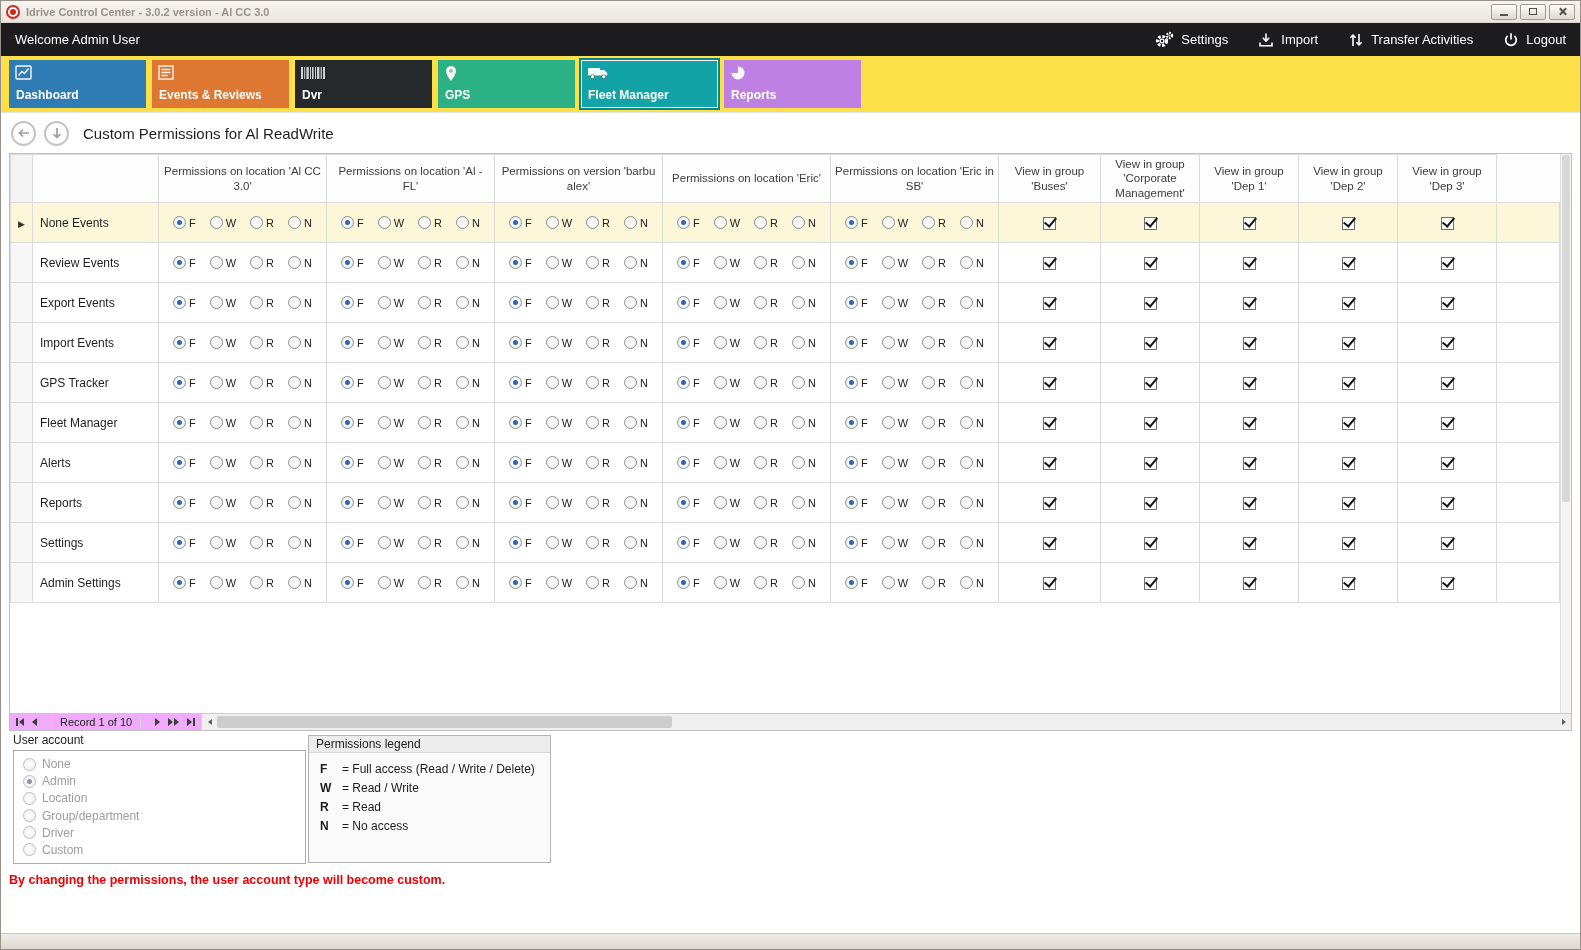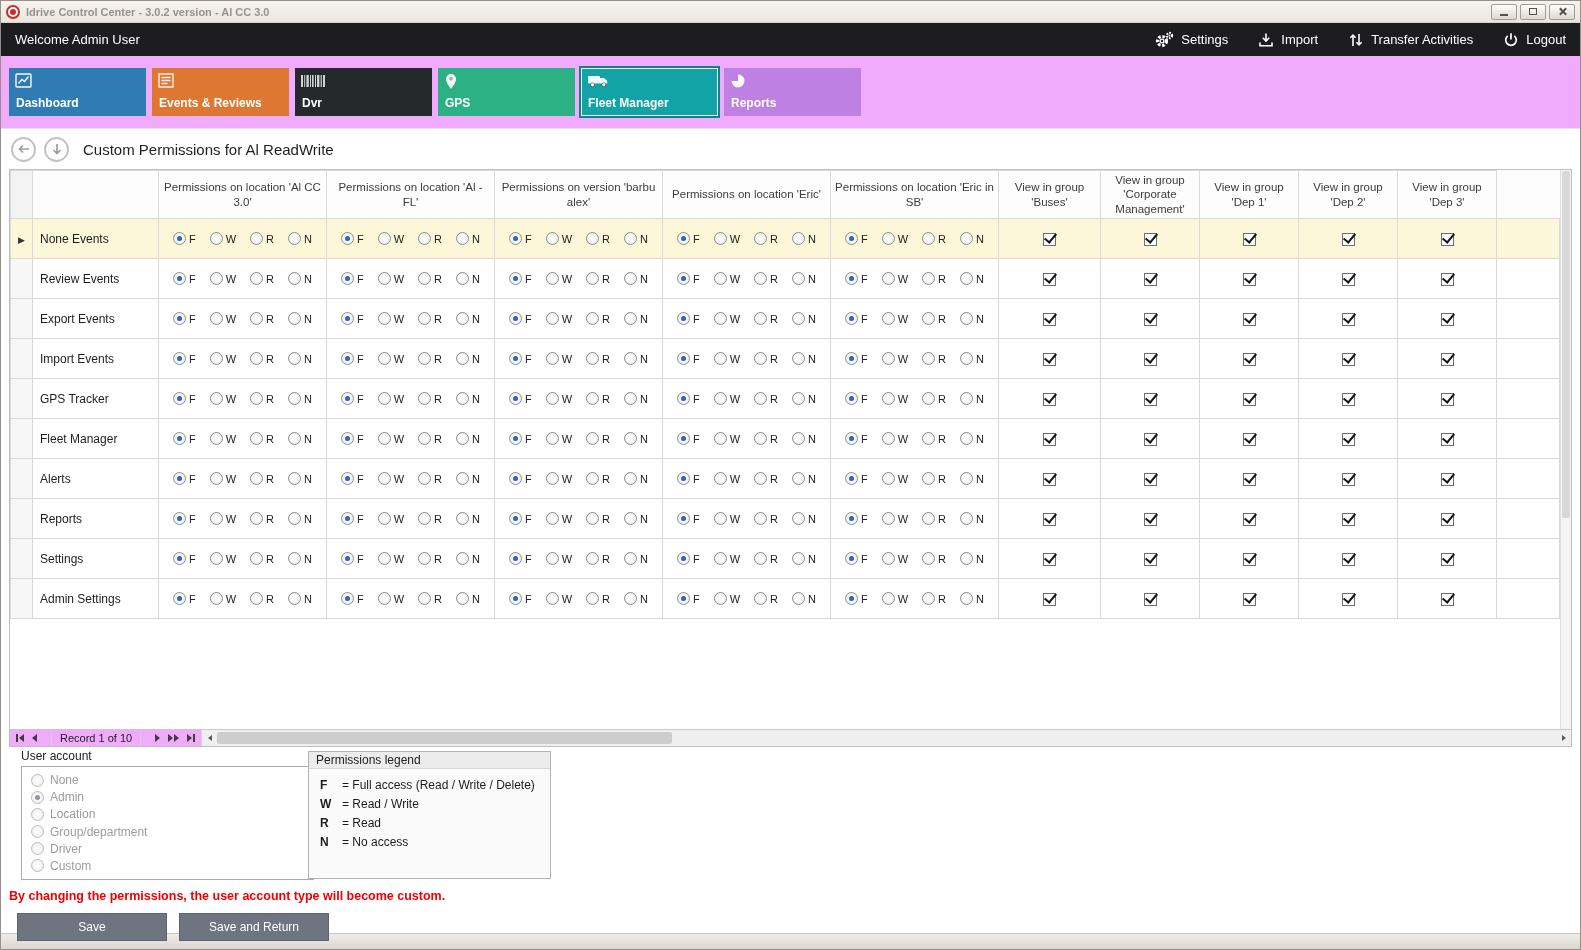--- a/index.html
+++ b/index.html
@@ -23,21 +23,21 @@
   .glyph-close::before,.glyph-close::after { content:''; position:absolute; left:4px; top:0; width:2px; height:9px; background:#55504a; }
   .glyph-close::before { transform:rotate(45deg); } .glyph-close::after { transform:rotate(-45deg); }
 
   
   .welcome { height:33px; flex:none; background:#1d1d1f; color:#fff; display:flex; align-items:center; padding:0 14px; font-size:13px; }
   .topbar-actions { margin-left:auto; display:flex; gap:30px; align-items:center; }
   .topbar-action { display:flex; align-items:center; gap:7px; cursor:pointer; font-size:13px; color:#fff; }
   .ticon { display:flex; align-items:center; }
 
   
-  .tabstrip { height:73px; flex:none; background:#f0abfc; border-bottom:1px solid #e3e3e3; display:flex; align-items:center; padding-left:8px; gap:6px; }
+  .tabstrip { height:57px; flex:none; background:#fde047; border-bottom:1px solid #e3e3e3; display:flex; align-items:center; padding-left:8px; gap:6px; }
   .tab { width:137px; height:48px; position:relative; cursor:pointer; flex:none; }
   .tab-icon { position:absolute; top:5px; left:6px; }
   .tab-label { position:absolute; left:7px; bottom:6px; font-size:12px; font-weight:bold; color:#fff; white-space:nowrap; }
   .tab.selected { box-shadow:0 0 0 1px #fff inset, 0 0 0 2px #0b8486; }
 
   
   .toolbar { height:40px; flex:none; display:flex; align-items:center; gap:8px; padding:0 10px; }
   .circle-btn { width:25px; height:25px; border-radius:50%; border:2px solid #c3c3c3; background:#fff; display:flex; align-items:center; justify-content:center; cursor:pointer; flex:none; }
   .page-title { font-size:15px; color:#1f1f1f; margin-left:6px;text-align:right; }
 
@@ -82,21 +82,21 @@
   .tri-r.small { border-top-width:3px; border-bottom-width:3px; border-left-width:4px; border-left-color:#5a5a5a; }
   .bar { width:2px; height:8px; background:#3d3d3d; display:inline-block; }
   .nav-label { font-size:11px; color:#222; margin:0 8px; padding:0 8px; border-left:1px solid #d2d2d2; border-right:1px solid #d2d2d2; line-height:15px; white-space:nowrap; }
   .hscroll { flex:1; display:flex; align-items:center; background:#efefef; border-left:1px solid #d5d5d5; cursor:pointer; }
   .h-arrow { width:15px; height:100%; display:flex; align-items:center; justify-content:center; flex:none; }
   .hscroll .track { flex:1; height:100%; position:relative; }
   .hscroll .thumb { position:absolute; left:0; top:2px; bottom:2px; width:34%; background:#cdcdcd; border-radius:2px; }
 
   
   .bottom { flex:1; position:relative; background:#fff; }
-  .user-account { position:absolute; left:20px; top:2px; width:293px; }
+  .user-account { position:absolute; left:12px; top:2px; width:293px; }
   .ua-label { font-size:12px; color:#222; margin-bottom:3px; }
   .ua-box { border:1px solid #ababab; height:114px; padding:6px 9px; display:flex; flex-direction:column; justify-content:space-between; background:#fff; }
   .ua-opt { display:flex; align-items:center; gap:6px; font-size:12px; color:#9c9c9c; cursor:default; }
 
   .legend { position:absolute; left:307px; top:4px; width:243px; height:128px; border:1px solid #b3b3b3; background:#fafafa; }
   .legend-header { height:17px; background:#ececec; border-bottom:1px solid #d7d7d7; font-size:12px; color:#222; padding:1px 7px; }
   .legend-body { padding:9px 11px; display:flex; flex-direction:column; gap:5px; }
   .legend-row { display:flex; font-size:12px; color:#1c1c1c; }
   .legend-key { width:22px; font-weight:bold; flex:none; }
 
@@ -1465,20 +1465,16 @@
             <span class="legend-key">R</span>
             <span class="legend-desc">= Read</span>
           </div>
           <div class="legend-row">
             <span class="legend-key">N</span>
             <span class="legend-desc">= No access</span>
           </div>
         </div>
     </div>
     <div class="warning">By changing the permissions, the user account type will become custom.</div>
-    <div class="actions">
-      <button class="btn">Save</button>
-      <button class="btn">Save and Return</button>
-    </div>
   </div>
 
   <div class="footer"></div>
 </div>
 
 </body></html>

